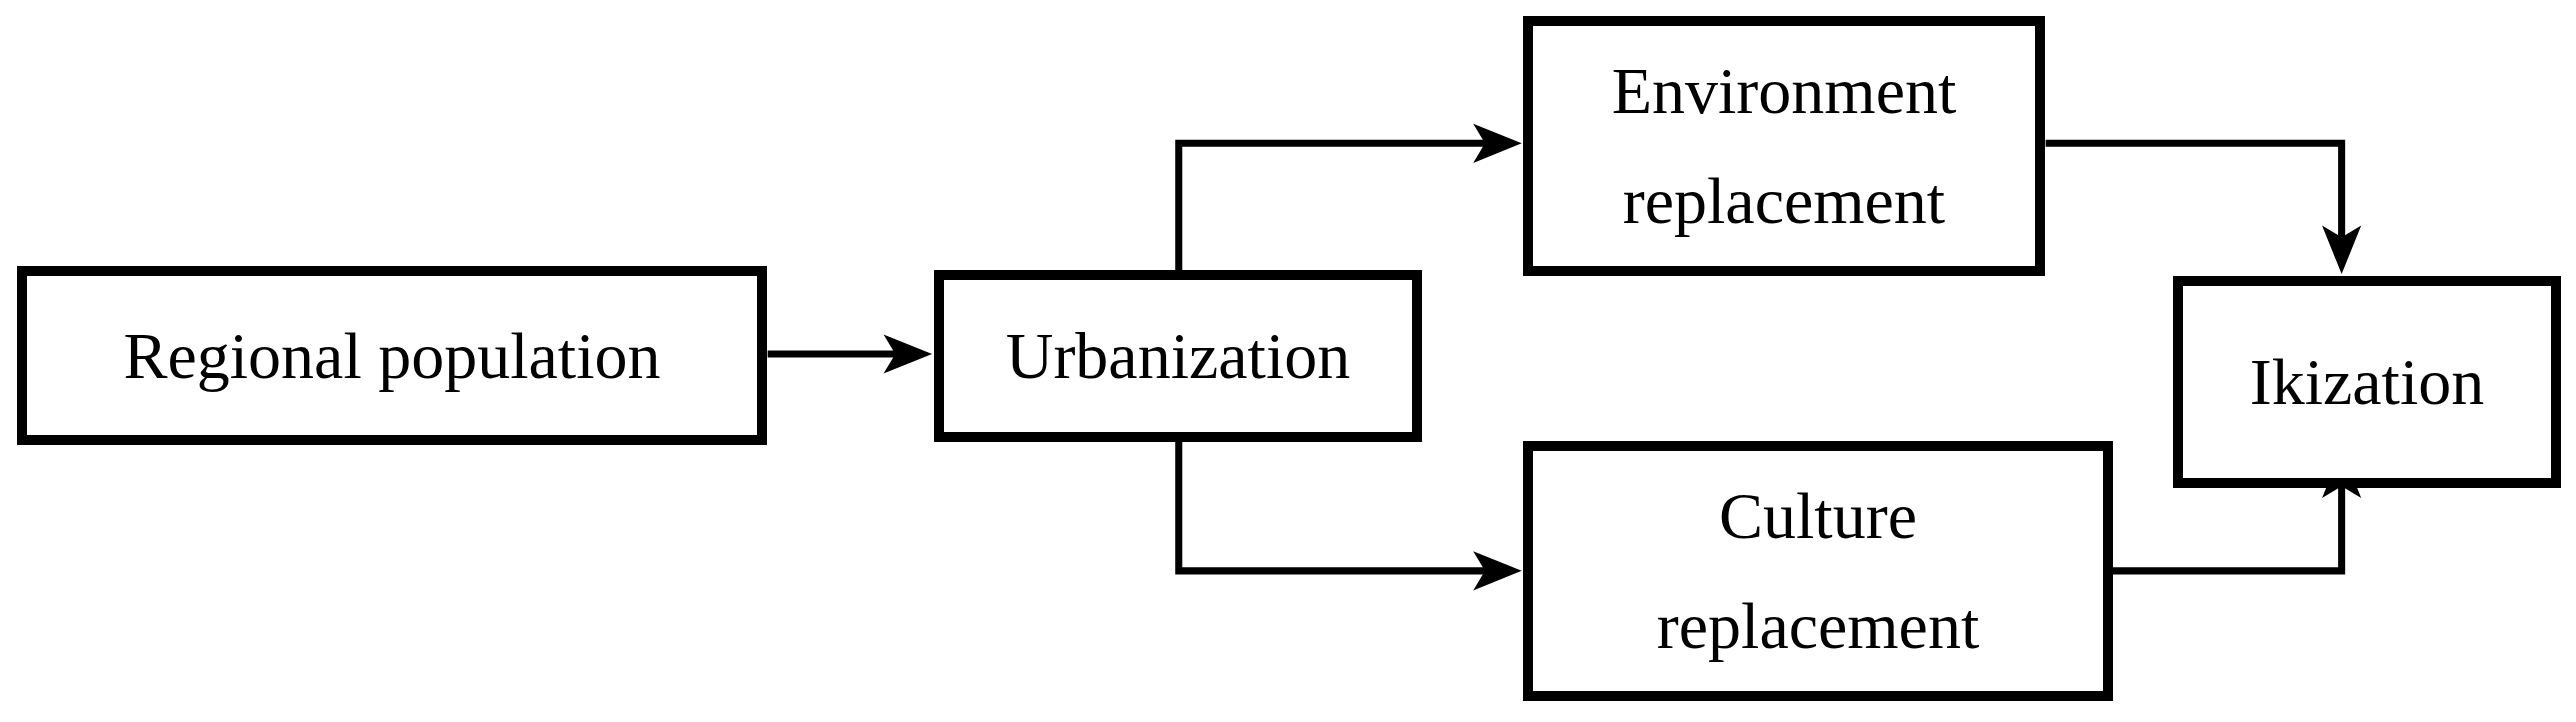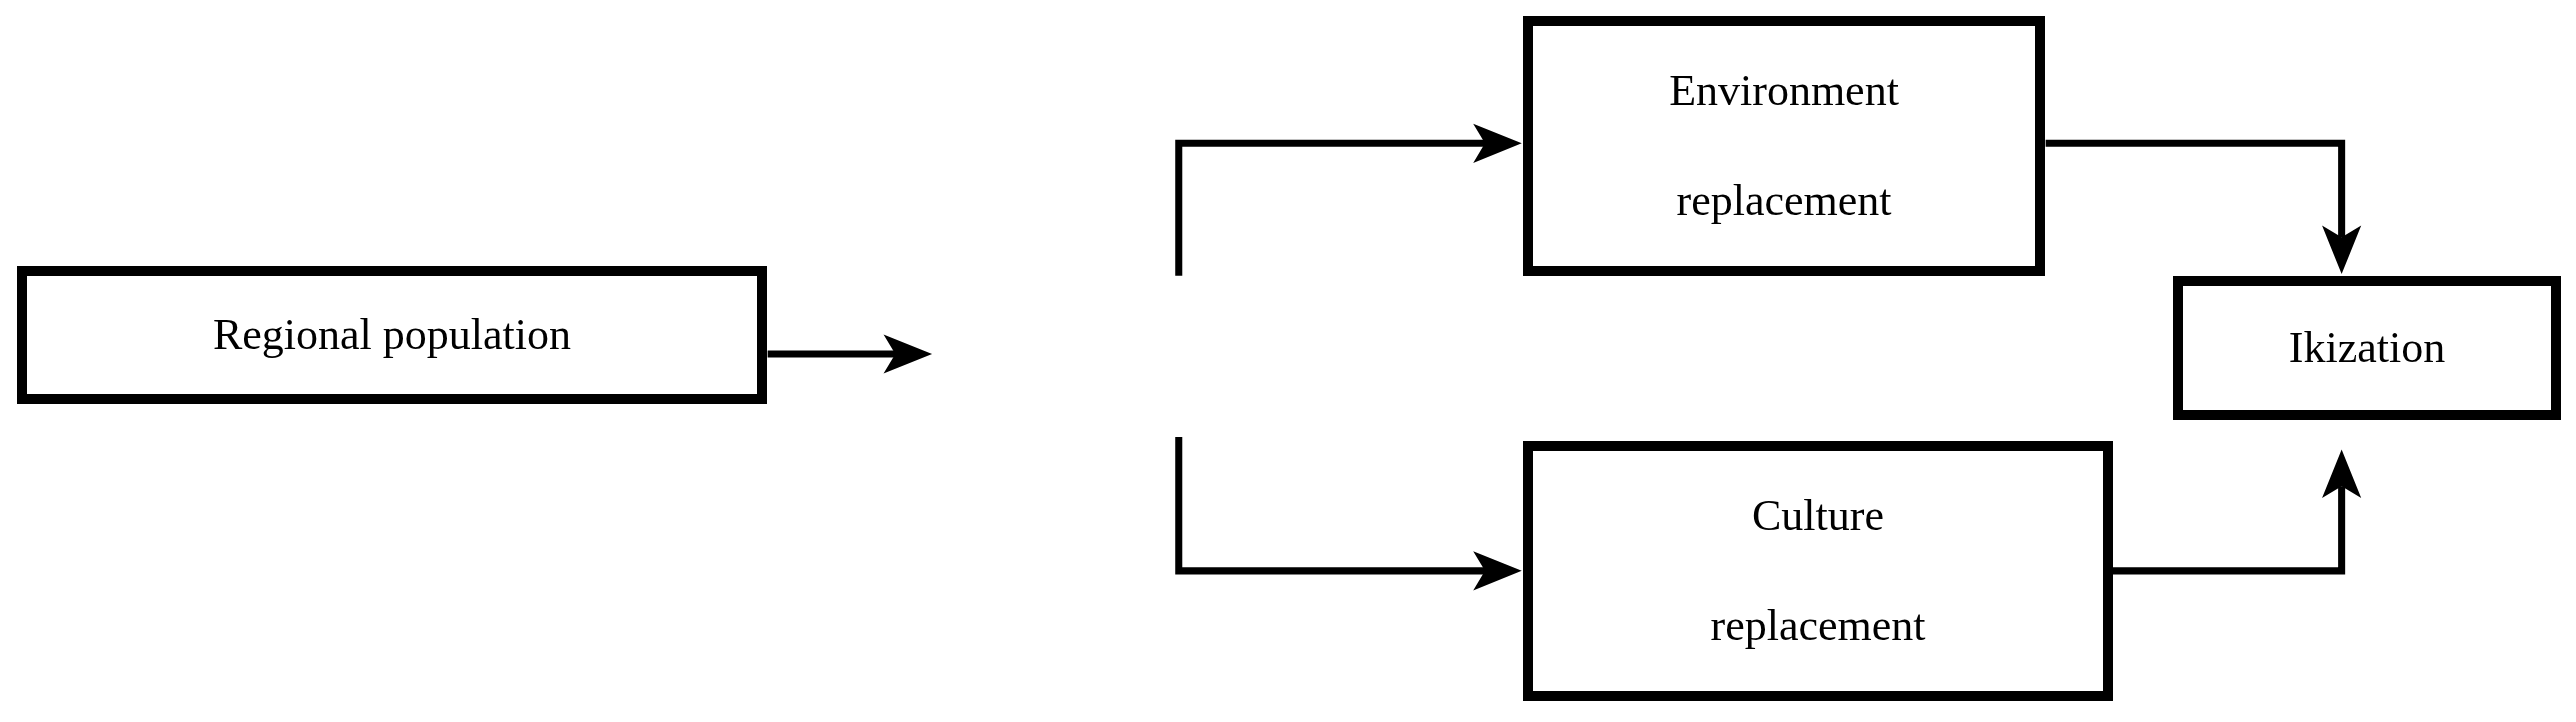--- a/index.html
+++ b/index.html
@@ -35,31 +35,31 @@
   .node {
     position: absolute;
     box-sizing: border-box;
     border: 10.2px solid #000000;
     background: #ffffff;
     display: flex;
     align-items: center;
     justify-content: center;
     text-align: center;
     color: #000000;
-    font-size: 44px;
+    font-size: 66px;
     line-height: 110px;
     white-space: nowrap;
   }
   .node .label { display: block; }
   
-  .node-regional      { left: 17px;   top: 266px; width: 750px; height: 138px; }
+  .node-regional      { left: 17px;   top: 266px; width: 750px; height: 179px; }
   .node-urbanization  { left: 934px; top: 270px; width: 488px; height: 172px; }
   .node-environment   { left: 1523px; top: 15.7px;  width: 522px; height: 260px; }
   .node-culture       { left: 1523px; top: 441px; width: 590px; height: 260px; }
-  .node-ikization     { left: 2173px; top: 276px; width: 388px; height: 144px; }
+  .node-ikization     { left: 2173px; top: 276px; width: 388px; height: 212px; }
 </style>
 </head>
 <body>
 
 <div class="canvas">
 
   <svg class="wires" viewBox="0 0 3289 922" xmlns="http://www.w3.org/2000/svg">
 
     <path class="wire" d="M 980 452 H 1144"></path>
     <polygon class="arrowhead" points="1190,452 1128,427 1143,452 1128,477"></polygon>
@@ -74,20 +74,23 @@
     <polygon class="arrowhead" points="2990,350 2965,288 2990,303 3015,288"></polygon>
 
     <path class="wire" d="M 2612 729 H 2990 V 621"></path>
     <polygon class="arrowhead" points="2990,574 2965,636 2990,621 3015,636"></polygon>
   </svg>
 
   <div class="node node-regional">
     <span class="label">Regional population</span>
   </div>
 
+  <div class="node node-urbanization">
+    <span class="label">Urbanization</span>
+  </div>
 
   <div class="node node-environment">
     <span>
       <span class="label">Environment</span>
       <span class="label">replacement</span>
     </span>
   </div>
 
   <div class="node node-culture">
     <span>

